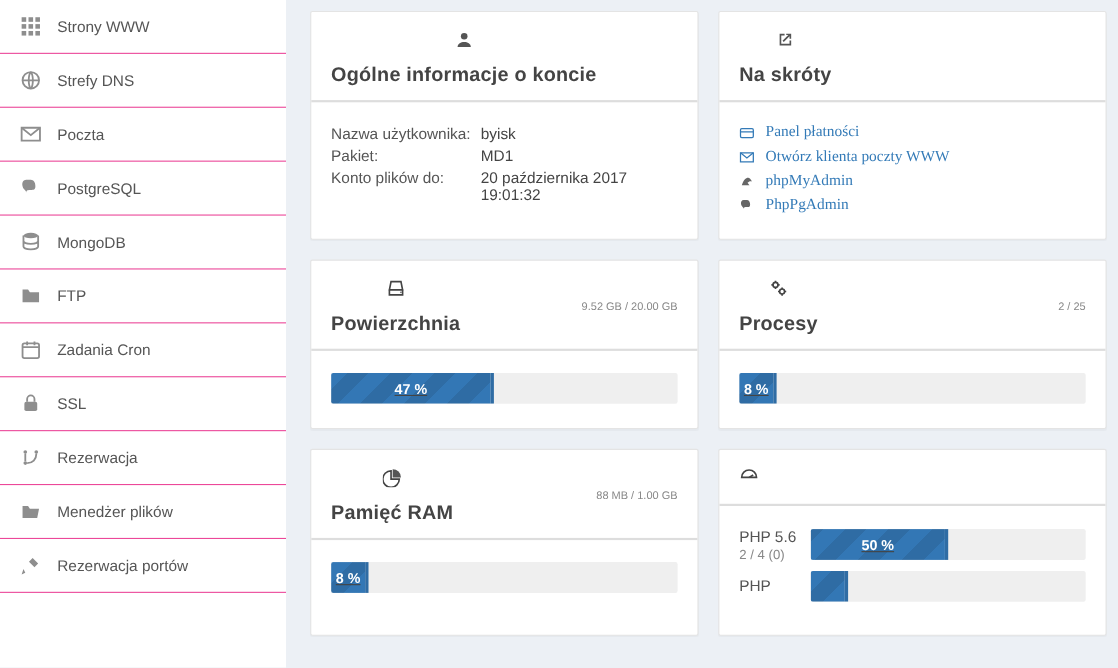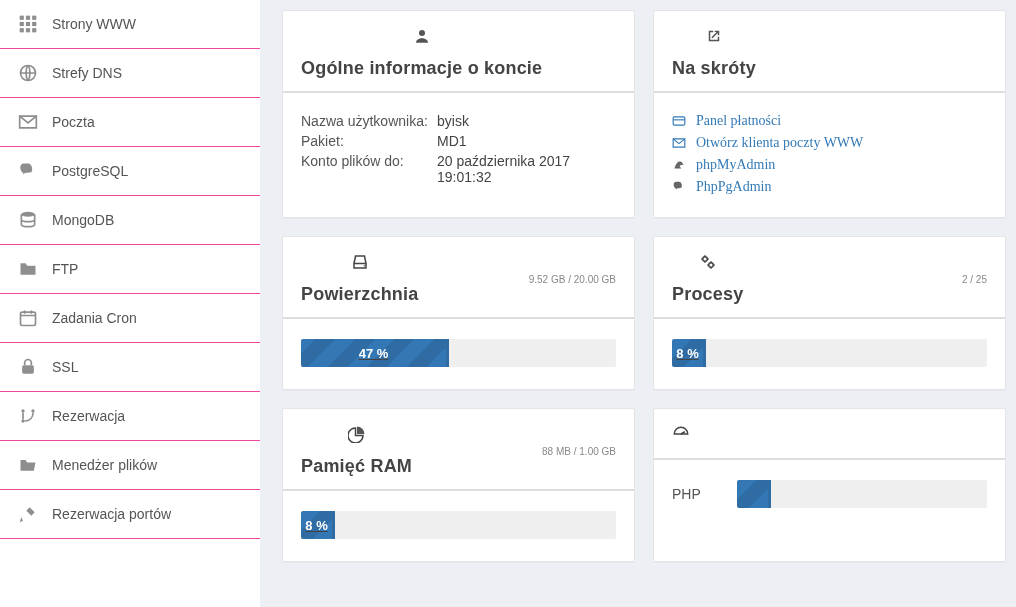--- a/index.html
+++ b/index.html
@@ -383,20 +383,29 @@
             <svg viewBox="0 0 24 24">
                 <path d="M3 12a9 9 0 0118 0z" fill="none" stroke="currentColor" stroke-width="2"></path>
                 <path d="M12 12l5-3" stroke="currentColor" stroke-width="2"></path>
               </svg>
           </span>
         </div>
       </header>
       <div class="panel-body">
         <div class="php-row">
           <div>
+            <div class="label">PHP 5.6</div>
+            <div class="sub">2 / 4 (0)</div>
+          </div>
+          <div class="progress">
+            <div class="fill" style="width:50%">50 %</div>
+          </div>
+        </div>
+        <div class="php-row">
+          <div>
             <div class="label">PHP</div>
           </div>
           <div class="progress">
             <div class="fill" style="width:4%"></div>
           </div>
         </div>
       </div>
     </section>
 
   </main>

